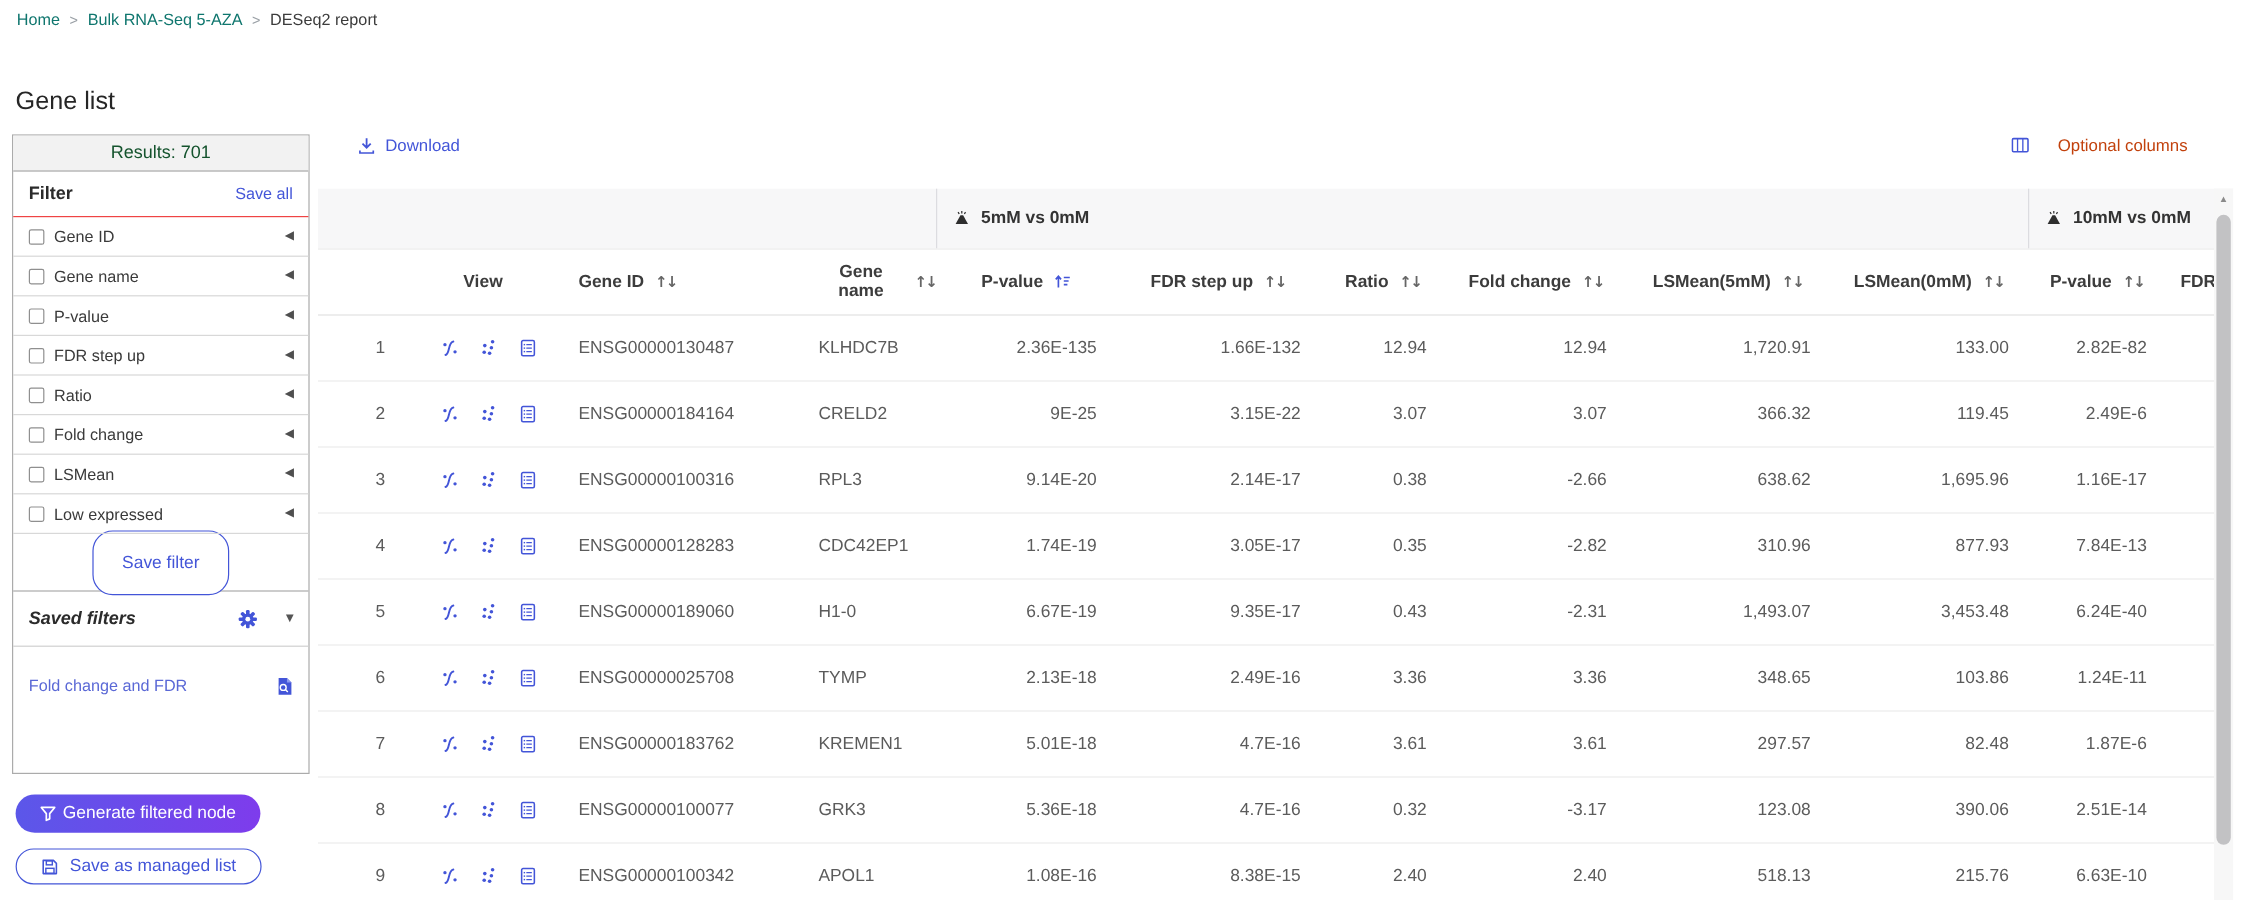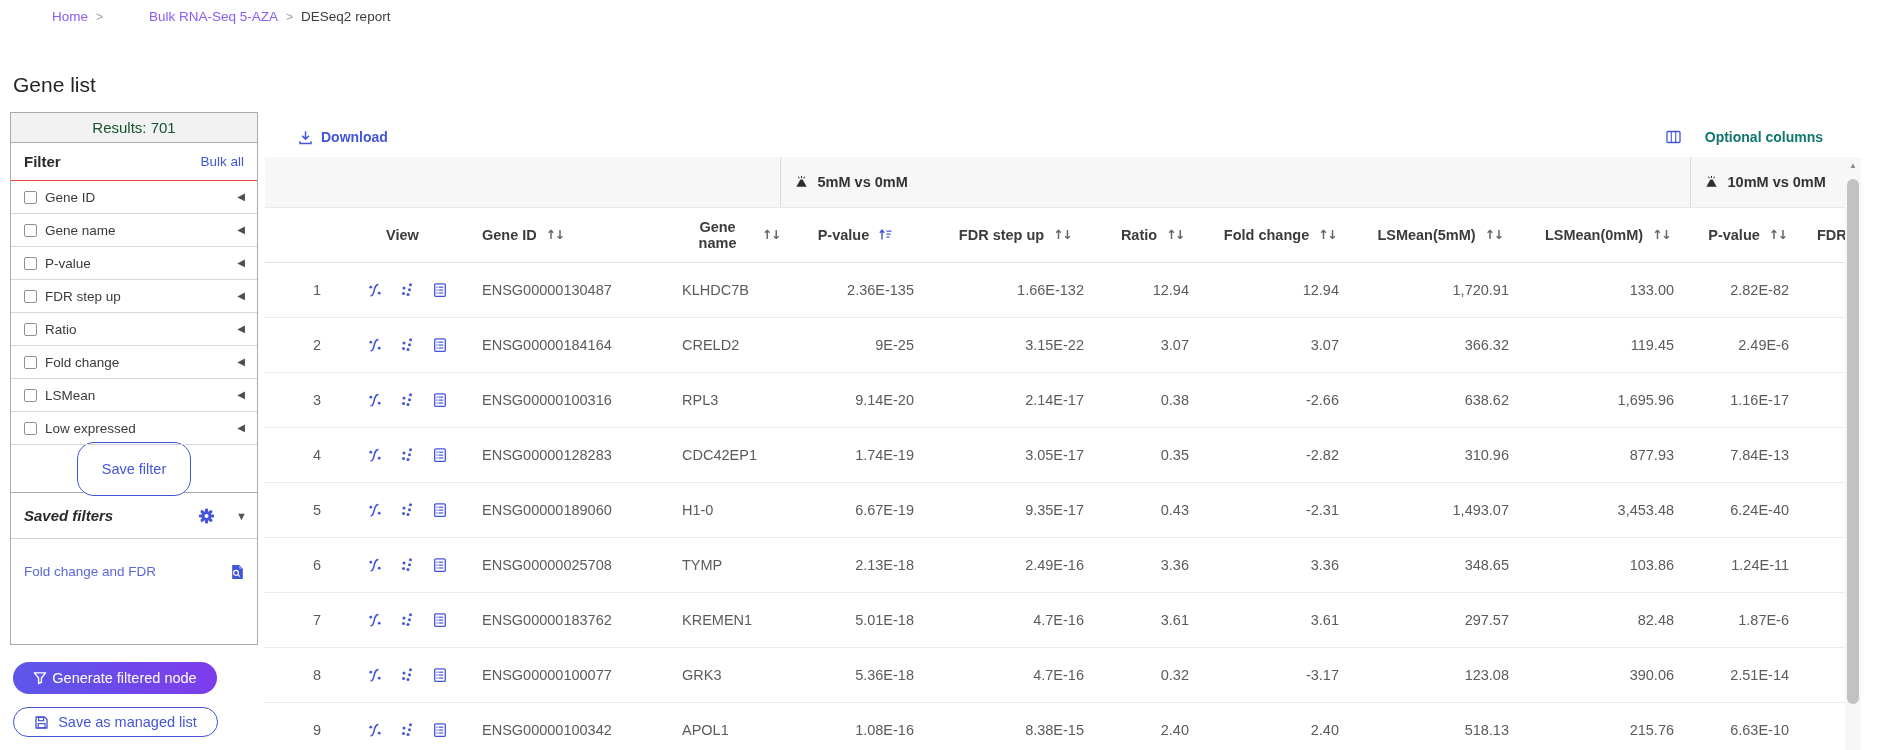--- a/index.html
+++ b/index.html
@@ -2,21 +2,21 @@
 <html><head>
 <meta charset="utf-8">
 <style>
   * { box-sizing: border-box; margin: 0; padding: 0; }
   html,body { background:#fff; }
   body { font-family: "Liberation Sans", "DejaVu Sans", sans-serif; }
   .page { position:relative; width:1879px; height:750px; overflow:hidden; background:#fff; }
 
   
   .breadcrumb { position:absolute; left:14px; top:9px; font-size:13.5px; display:flex; align-items:center; }
-  .breadcrumb a { color:#8b5cf6; text-decoration:none; cursor:pointer;margin-left:38px; }
+  .breadcrumb a { color:#0f766e; text-decoration:none; cursor:pointer; }
   .crumb-sep { color:#9aa0a6; margin:0 8px; font-size:12px; }
   .crumb-current { color:#3c3c3c; }
 
   
   .page-title { position:absolute; left:13px; top:73px; font-size:21px; font-weight:400; color:#262626; }
 
   
   .sidebar { position:absolute; left:10px; top:112px; width:248px; height:533px; border:1px solid #ababab; background:#fff; }
   .results-row { height:30px; line-height:29px; text-align:center; background:#f2f2f2; border-bottom:1px solid #ababab; font-size:15px; color:#14532d; }
   .filter-head { height:38px; display:flex; align-items:center; justify-content:space-between; padding:0 13px; border-bottom:1px solid #ef4444; }
@@ -40,23 +40,23 @@
   
   .gen-btn { position:absolute; left:13px; top:662px; height:32px; width:204px; border:none; border-radius:16px;
              background:linear-gradient(90deg,#5b57e9,#7e3cec); color:#fff; font-size:14.5px; font-family:inherit;
              display:flex; align-items:center; justify-content:center; gap:5px; cursor:pointer; }
   .save-managed-btn { position:absolute; left:13px; top:707px; height:30px; width:205px; border:1.4px solid #4355d8; border-radius:16px;
              background:#fff; color:#4355d8; font-size:14.5px; font-family:inherit;
              display:flex; align-items:center; justify-content:center; gap:9px; cursor:pointer; }
 
   
   .main { position:absolute; left:265px; top:0; width:1597px; height:750px; }
-  .toolbar { position:absolute; left:0; top:129px; width:1580px; height:22px;font-weight:bold; }
+  .toolbar { position:absolute; left:0; top:113px; width:1580px; height:22px; }
   .download-link { position:absolute; left:33px; top:0; display:flex; align-items:center; gap:8px; color:#4355d8; font-size:14px; text-decoration:none; cursor:pointer; }
-  .optcols-link { position:absolute; right:22px; top:0; display:flex; align-items:center; gap:24px; color:#0f766e; font-size:14px; text-decoration:none; cursor:pointer; }
+  .optcols-link { position:absolute; right:22px; top:0; display:flex; align-items:center; gap:24px; color:#c2410c; font-size:14px; text-decoration:none; cursor:pointer; }
 
   
   .table-clip { position:absolute; left:0; top:157px; width:1580px; height:593px; overflow:hidden; }
   table.genes { border-collapse:collapse; table-layout:fixed; width:1680px; }
   .group-row th { height:50px; background:#f7f7f8; border-bottom:1px solid #e9e9e9; }
   .group-cell { border-left:1px solid #dcdce0; }
   .group-label { display:flex; align-items:center; gap:9px; padding-left:13px; font-size:14.5px; font-weight:bold; color:#333; }
   .head-row th { height:55px; border-bottom:1px solid #e2e2e2; font-size:14.5px; font-weight:bold; color:#3c3c3c; background:#fff; cursor:pointer; }
   .hwrap { display:inline-flex; align-items:center; gap:9px;text-align:center; }
   .sort-glyph { font-size:12.5px; color:#666; letter-spacing:-1.5px; font-family:"DejaVu Sans", sans-serif; }
@@ -87,21 +87,21 @@
     <span class="crumb-sep">&gt;</span>
     <span class="crumb-current">DESeq2 report</span>
   </div>
 
   <div class="page-title">Gene list</div>
 
   <div class="sidebar">
     <div class="results-row">Results: 701</div>
     <div class="filter-head">
       <span class="filter-title">Filter</span>
-      <a class="clear-all">Bulk all</a>
+      <a class="clear-all">Save all</a>
     </div>
     <div id="filter-list">
   <div class="f-row">
     <span class="cb"></span>
     <span class="f-label">Gene ID</span>
     <span class="tri-left">◀</span>
   </div>
 
   <div class="f-row">
     <span class="cb"></span>

